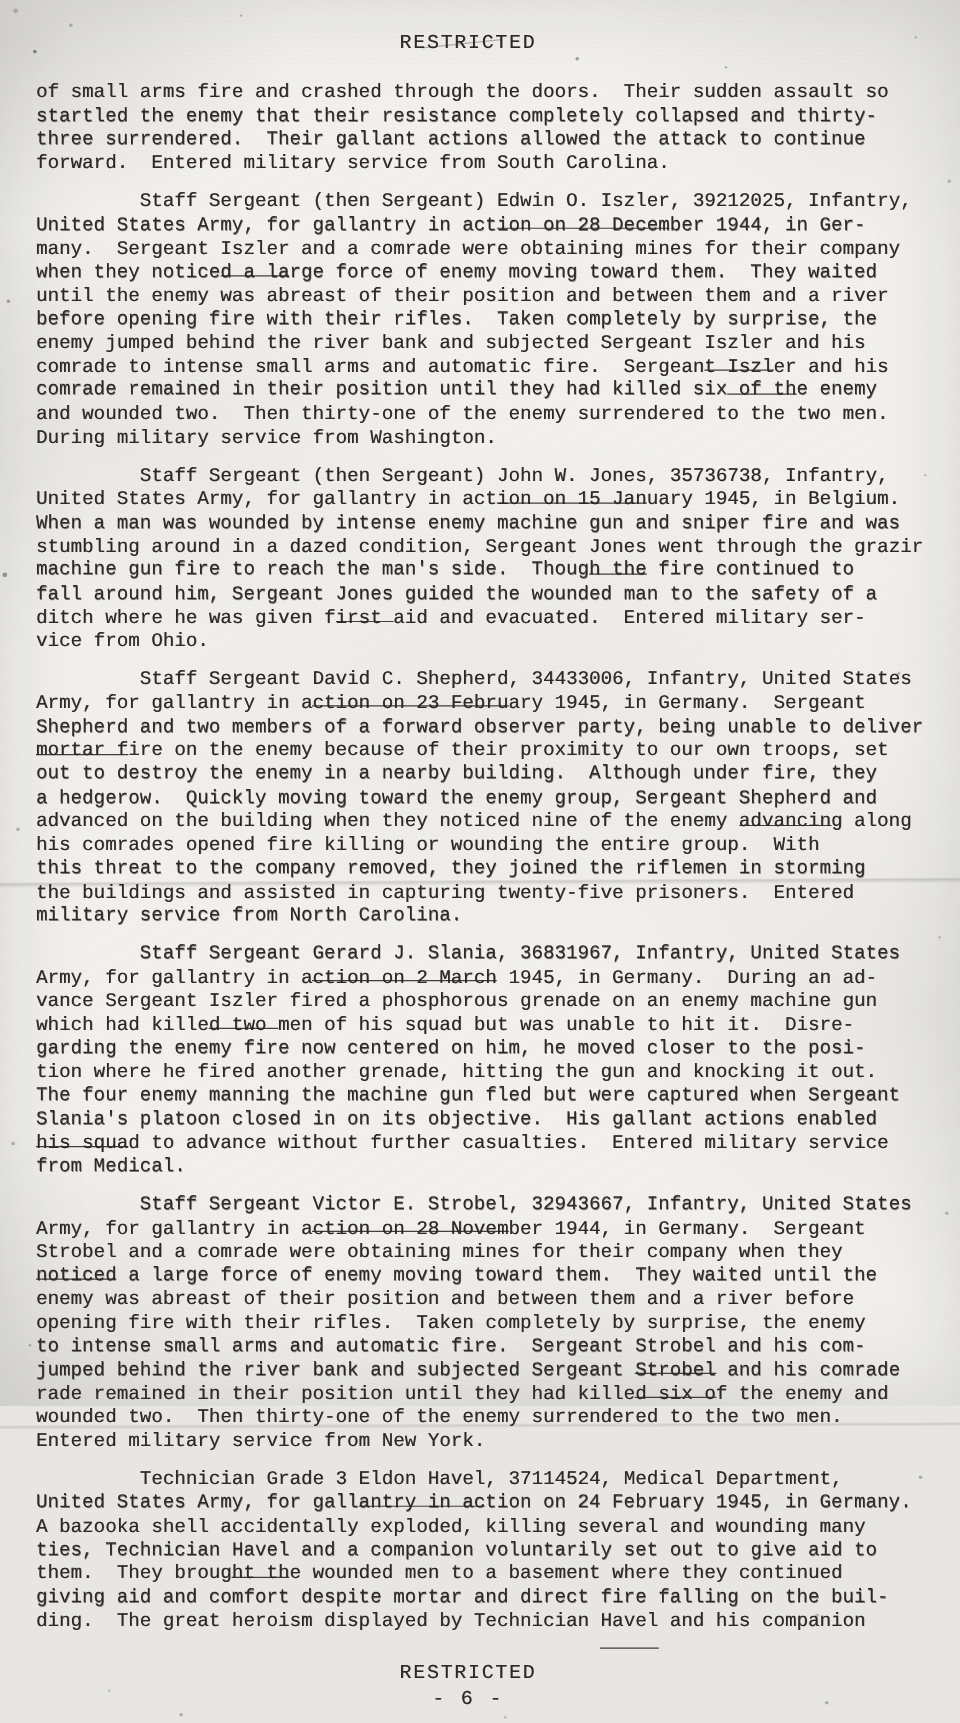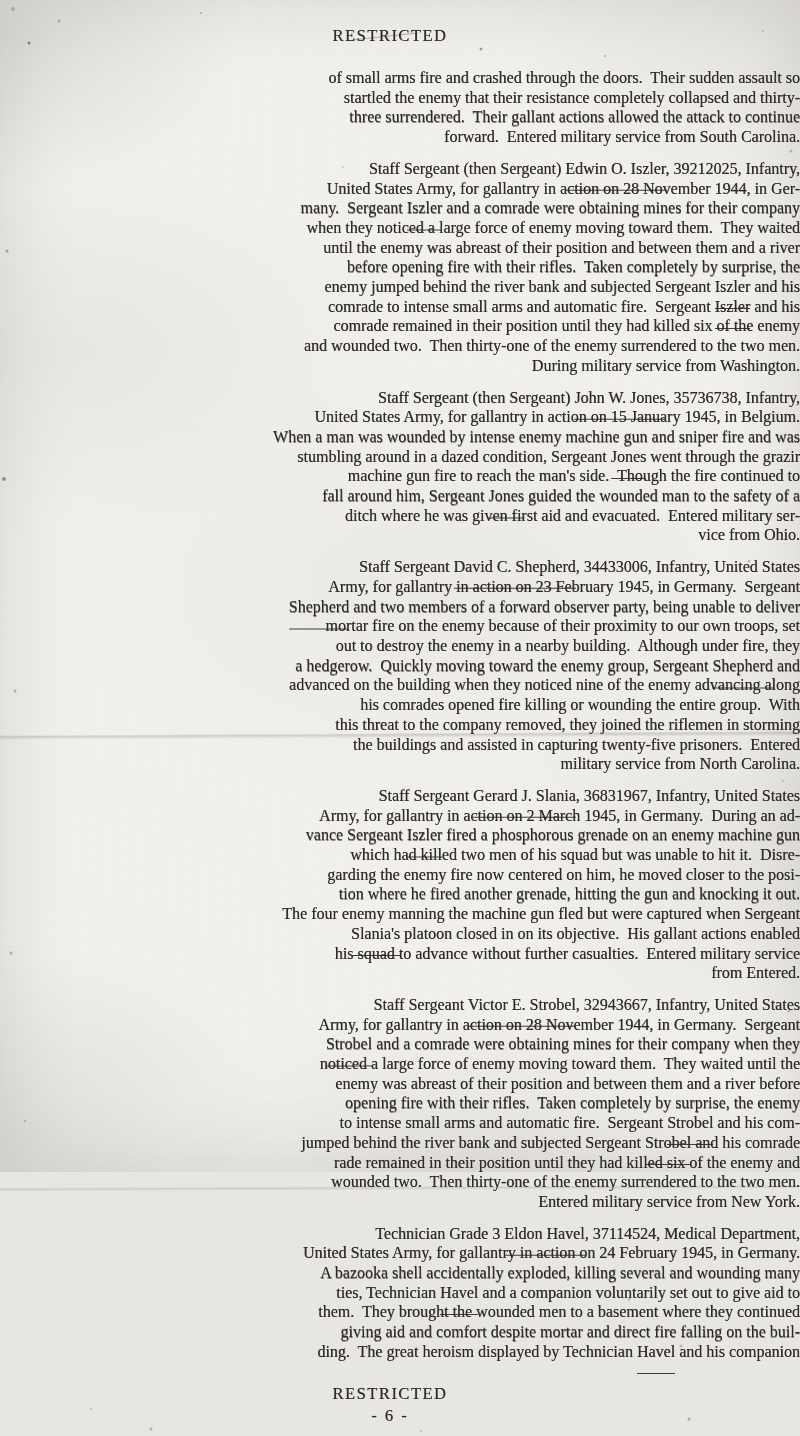--- a/index.html
+++ b/index.html
@@ -18,21 +18,21 @@
       radial-gradient(ellipse 420px 300px at 96% 2%, rgba(150,148,142,0.13), transparent 62%),
       radial-gradient(ellipse 380px 260px at 2% 3%, rgba(130,128,122,0.18), transparent 60%),
       radial-gradient(ellipse 520px 300px at 8% 30%, rgba(150,148,143,0.10), transparent 62%),
       radial-gradient(ellipse 600px 340px at 55% 50%, rgba(152,150,145,0.07), transparent 65%),
       radial-gradient(ellipse 460px 380px at 97% 72%, rgba(142,140,135,0.11), transparent 60%),
       radial-gradient(ellipse 430px 320px at 3% 97%, rgba(132,130,126,0.16), transparent 60%),
       radial-gradient(ellipse 500px 260px at 60% 99%, rgba(140,138,133,0.12), transparent 62%),
       repeating-linear-gradient(7deg, rgba(80,78,74,0.012) 0 1px, transparent 1px 4px),
       #f1f0ec;
     box-shadow: inset 0 0 70px rgba(118,116,110,0.22);
-    font-family: Liberation Serif, serif;
+    font-family: Liberation Mono, monospace;
     color: #2d2a25;
   }
   .classification {
     position: absolute;
     width: 780px;
     text-align: center;
     font-size: 16.5px;
     letter-spacing: 1.5px;
     text-shadow: 0.3px 0.3px 0.5px rgba(45,42,37,0.55);
   }
@@ -47,21 +47,21 @@
     font-size: 16.5px;
     letter-spacing: 2px;
     text-shadow: 0.3px 0.3px 0.5px rgba(45,42,37,0.55);
   }
   .doc {
     position: absolute;
     top: 68px;
     left: 30px;
     width: 770px;
   }
-  .para { margin: 0 0 12px 0; text-align: right; }
+  .para { margin: 0 0 12px 0; }
   .line {
     white-space: pre;
     font-size: 16px;
     line-height: 19.7px;
     letter-spacing: 0px;
     text-shadow: 0.35px 0.3px 0.45px rgba(46,43,38,0.6);
   }
   .line:nth-child(3n) { transform: translateY(0.4px); }
   .line:nth-child(4n+1) { transform: translateY(-0.3px); }
   .u {
@@ -137,21 +137,21 @@
 
   <div class="doc">
       <div class="para">
         <div class="line">of small arms fire and crashed through the doors.  Their sudden assault so</div>
         <div class="line">startled the enemy that their resistance completely collapsed and thirty-</div>
         <div class="line">three surrendered.  Their gallant actions allowed the attack to continue</div>
         <div class="line">forward.  Entered military service from South Carolina.</div>
       </div>
       <div class="para">
         <div class="line">         Staff Sergeant (then Sergeant) <span class="u">Edwin O. Iszler</span>, 39212025, Infantry,</div>
-        <div class="line">United States Army, for gallantry in action on 28 November 1944, in Ger-</div>
+        <div class="line">United States Army, for gallantry in action on 28 December 1944, in Ger-</div>
         <div class="line">many.  Sergeant <span class="u">Iszler</span> and a comrade were obtaining mines for their company</div>
         <div class="line">when they noticed a large force of enemy moving toward them.  They waited</div>
         <div class="line">until the enemy was abreast of their position and between them and a river</div>
         <div class="line">before opening fire with their rifles.  Taken completely by surprise, the</div>
         <div class="line">enemy jumped behind the river bank and subjected Sergeant <span class="u">Iszler</span> and his</div>
         <div class="line">comrade to intense small arms and automatic fire.  Sergeant <span class="u">Iszler</span> and his</div>
         <div class="line">comrade remained in their position until they had killed six of the enemy</div>
         <div class="line">and wounded two.  Then thirty-one of the enemy surrendered to the two men.</div>
         <div class="line">During military service from Washington.</div>
       </div>
@@ -181,21 +181,21 @@
       <div class="para">
         <div class="line">         Staff Sergeant <span class="u">Gerard J. Slania</span>, 36831967, Infantry, United States</div>
         <div class="line">Army, for gallantry in action on 2 March 1945, in Germany.  During an ad-</div>
         <div class="line">vance Sergeant <span class="u">Iszler</span> fired a phosphorous grenade on an enemy machine gun</div>
         <div class="line">which had killed two men of his squad but was unable to hit it.  Disre-</div>
         <div class="line">garding the enemy fire now centered on him, he moved closer to the posi-</div>
         <div class="line">tion where he fired another grenade, hitting the gun and knocking it out.</div>
         <div class="line">The four enemy manning the machine gun fled but were captured when Sergeant</div>
         <div class="line"><span class="u">Slania's</span> platoon closed in on its objective.  His gallant actions enabled</div>
         <div class="line">his squad to advance without further casualties.  Entered military service</div>
-        <div class="line">from Entered.</div>
+        <div class="line">from Medical.</div>
       </div>
       <div class="para">
         <div class="line">         Staff Sergeant <span class="u">Victor E. Strobel</span>, 32943667, Infantry, United States</div>
         <div class="line">Army, for gallantry in action on 28 November 1944, in Germany.  Sergeant</div>
         <div class="line"><span class="u">Strobel</span> and a comrade were obtaining mines for their company when they</div>
         <div class="line">noticed a large force of enemy moving toward them.  They waited until the</div>
         <div class="line">enemy was abreast of their position and between them and a river before</div>
         <div class="line">opening fire with their rifles.  Taken completely by surprise, the enemy</div>
         <div class="line">to intense small arms and automatic fire.  Sergeant <span class="u">Strobel</span> and his com-</div>
         <div class="line">jumped behind the river bank and subjected Sergeant <span class="u">Strobel</span> and his comrade</div>

